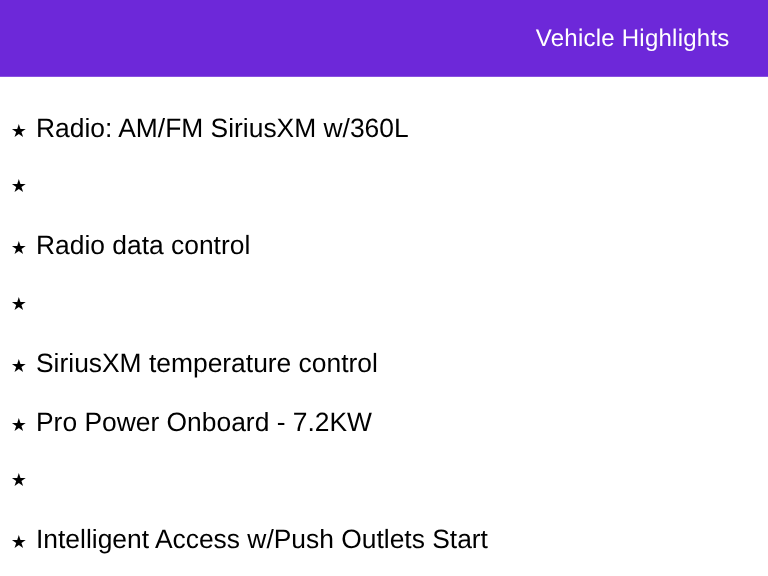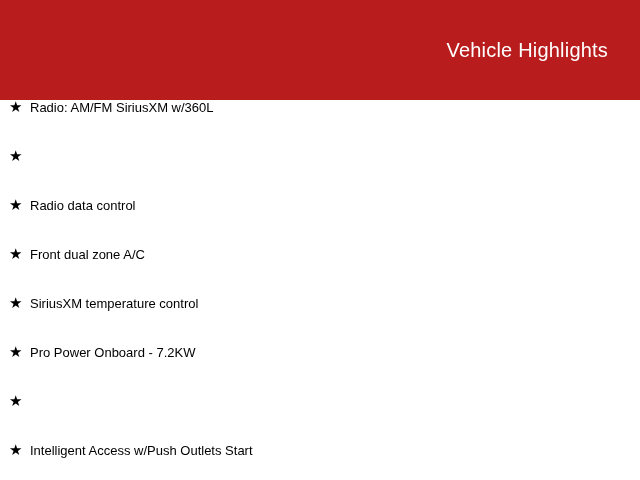--- a/index.html
+++ b/index.html
@@ -17,22 +17,22 @@
     position: relative;
     width: 640px;
     height: 480px;
     background: #ffffff;
   }
   .header-bar {
     position: absolute;
     top: 0;
     left: 0;
     width: 640px;
-    height: 100px;
-    background: #b91c1c;
+    height: 64px;
+    background: #6d28d9;
     display: flex;
     align-items: center;
     justify-content: flex-end;
     box-sizing: border-box;
     padding-right: 32px;
     padding-left: 24px;
   }
   .header-title {
     color: #ffffff;
     font-size: 20px;
@@ -59,21 +59,21 @@
   .bullet-star {
     width: 21px;
     flex: 0 0 21px;
     color: #000000;
     font-size: 15px;
     line-height: 49px;
     text-align: left;
   }
   .item-text {
     color: #000000;
-    font-size: 13px;
+    font-size: 22px;
     line-height: 49px;
     white-space: nowrap;
   }
 </style>
 </head>
 <body>
 
 <div class="page">
 
   <div class="header-bar">
@@ -87,21 +87,20 @@
     </li>
     <li class="highlight-item">
       <span class="bullet-star">★</span>
     </li>
     <li class="highlight-item">
       <span class="bullet-star">★</span>
       <span class="item-text">Radio data control</span>
     </li>
     <li class="highlight-item">
       <span class="bullet-star">★</span>
-      <span class="item-text">Front dual zone A/C</span>
     </li>
     <li class="highlight-item">
       <span class="bullet-star">★</span>
       <span class="item-text">SiriusXM temperature control</span>
     </li>
     <li class="highlight-item">
       <span class="bullet-star">★</span>
       <span class="item-text">Pro Power Onboard - 7.2KW</span>
     </li>
     <li class="highlight-item">

